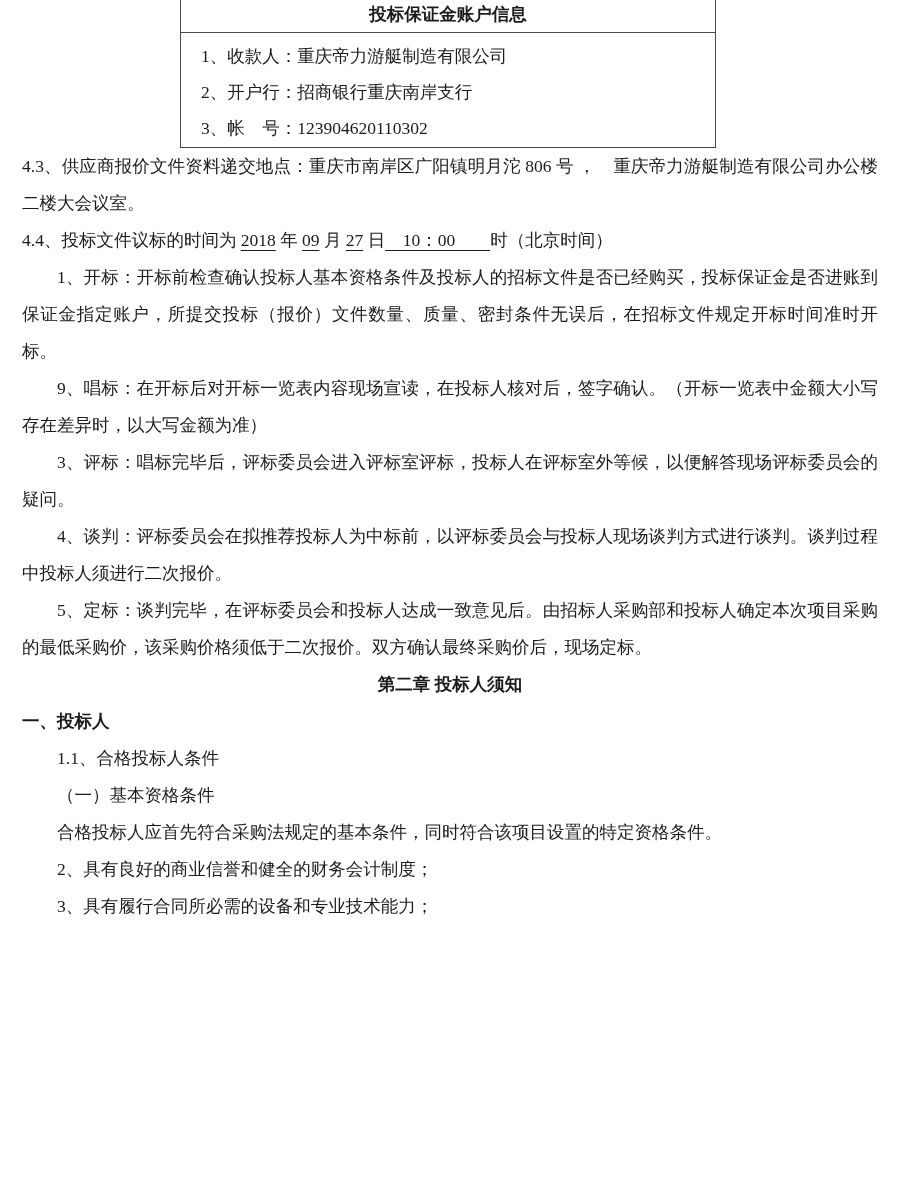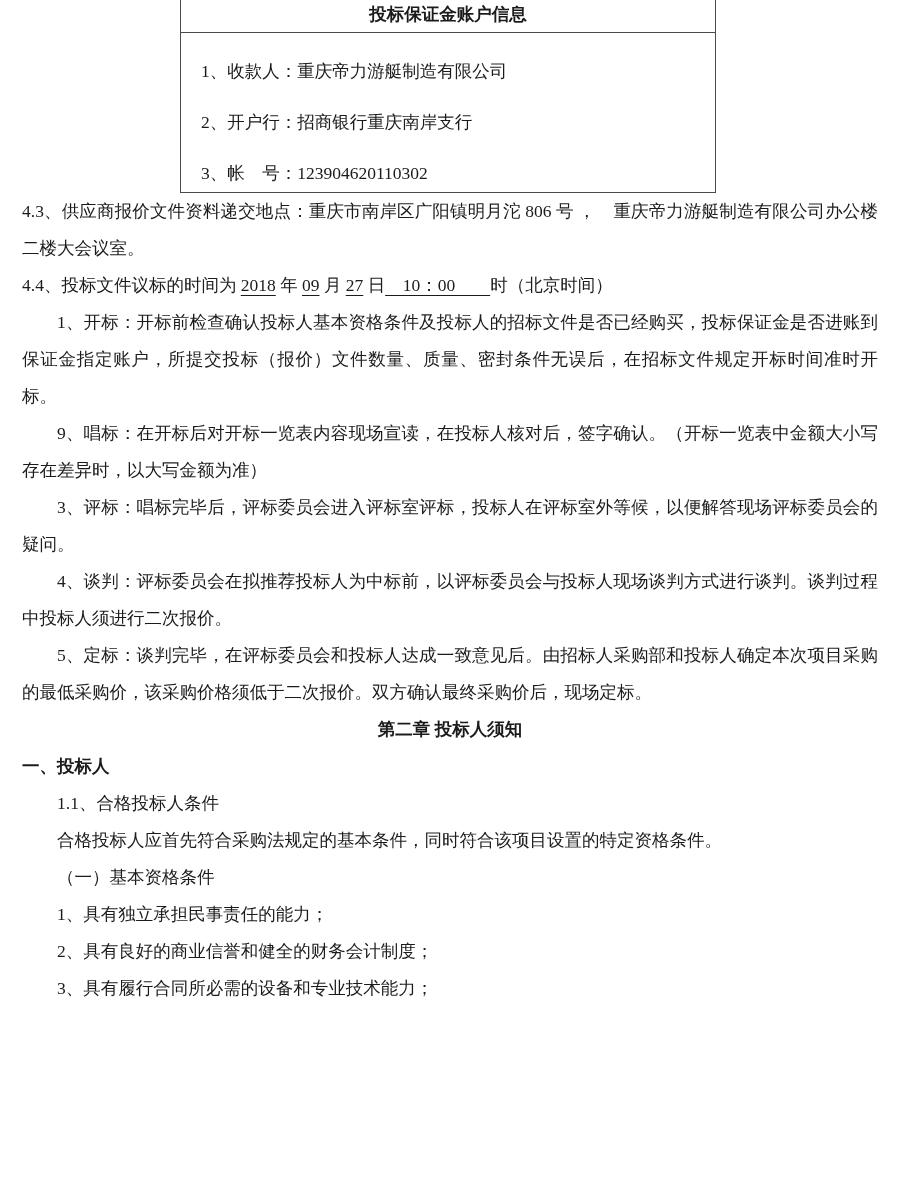--- a/index.html
+++ b/index.html
@@ -46,21 +46,20 @@
     font-weight: bold;
     line-height: 36px;
     border-bottom: 1px solid #4a4a4a;
   }
   .account-table .tbl-body {
     padding: 5px 10px 1px 20px;
   }
   .account-table .tbl-body div {
     line-height: 36px;
     text-align: left;
-    margin-top: 15px;
   }
   .u {
     text-decoration: underline;
     text-underline-offset: 4px;
     white-space: pre-wrap;
   }
 </style>
 </head>
 <body>
 
@@ -89,21 +88,20 @@
   <p class="indent2 mt-n1">3、评标：唱标完毕后，评标委员会进入评标室评标，投标人在评标室外等候，以便解答现场评标委员会的疑问。</p>
   <p class="indent2 mt-n1">4、谈判：评标委员会在拟推荐投标人为中标前，以评标委员会与投标人现场谈判方式进行谈判。谈判过程中投标人须进行二次报价。</p>
   <p class="indent2 mt-n1">5、定标：谈判完毕，在评标委员会和投标人达成一致意见后。由招标人采购部和投标人确定本次项目采购的最低采购价，该采购价格须低于二次报价。双方确认最终采购价后，现场定标。</p>
 
   <p class="bold center mt-n10">第二章 投标人须知</p>
 
   <p class="bold mt-n7">一、投标人</p>
 
   <p class="indent2 mt-n7">1.1、合格投标人条件</p>
 
+  <p class="indent2 mt-n1">（一）基本资格条件</p>
+
   <p class="indent2 mt-p2">合格投标人应首先符合采购法规定的基本条件，同时符合该项目设置的特定资格条件。</p>
 
-  <p class="indent2 mt-n1">（一）基本资格条件</p>
-
-  <p class="indent2 mt-n7">1、具有独立承担民事责任的能力；</p>
   <p class="indent2 mt-n1">2、具有良好的商业信誉和健全的财务会计制度；</p>
   <p class="indent2 mt-n1">3、具有履行合同所必需的设备和专业技术能力；</p>
 
 </div>
 
 </body></html>

